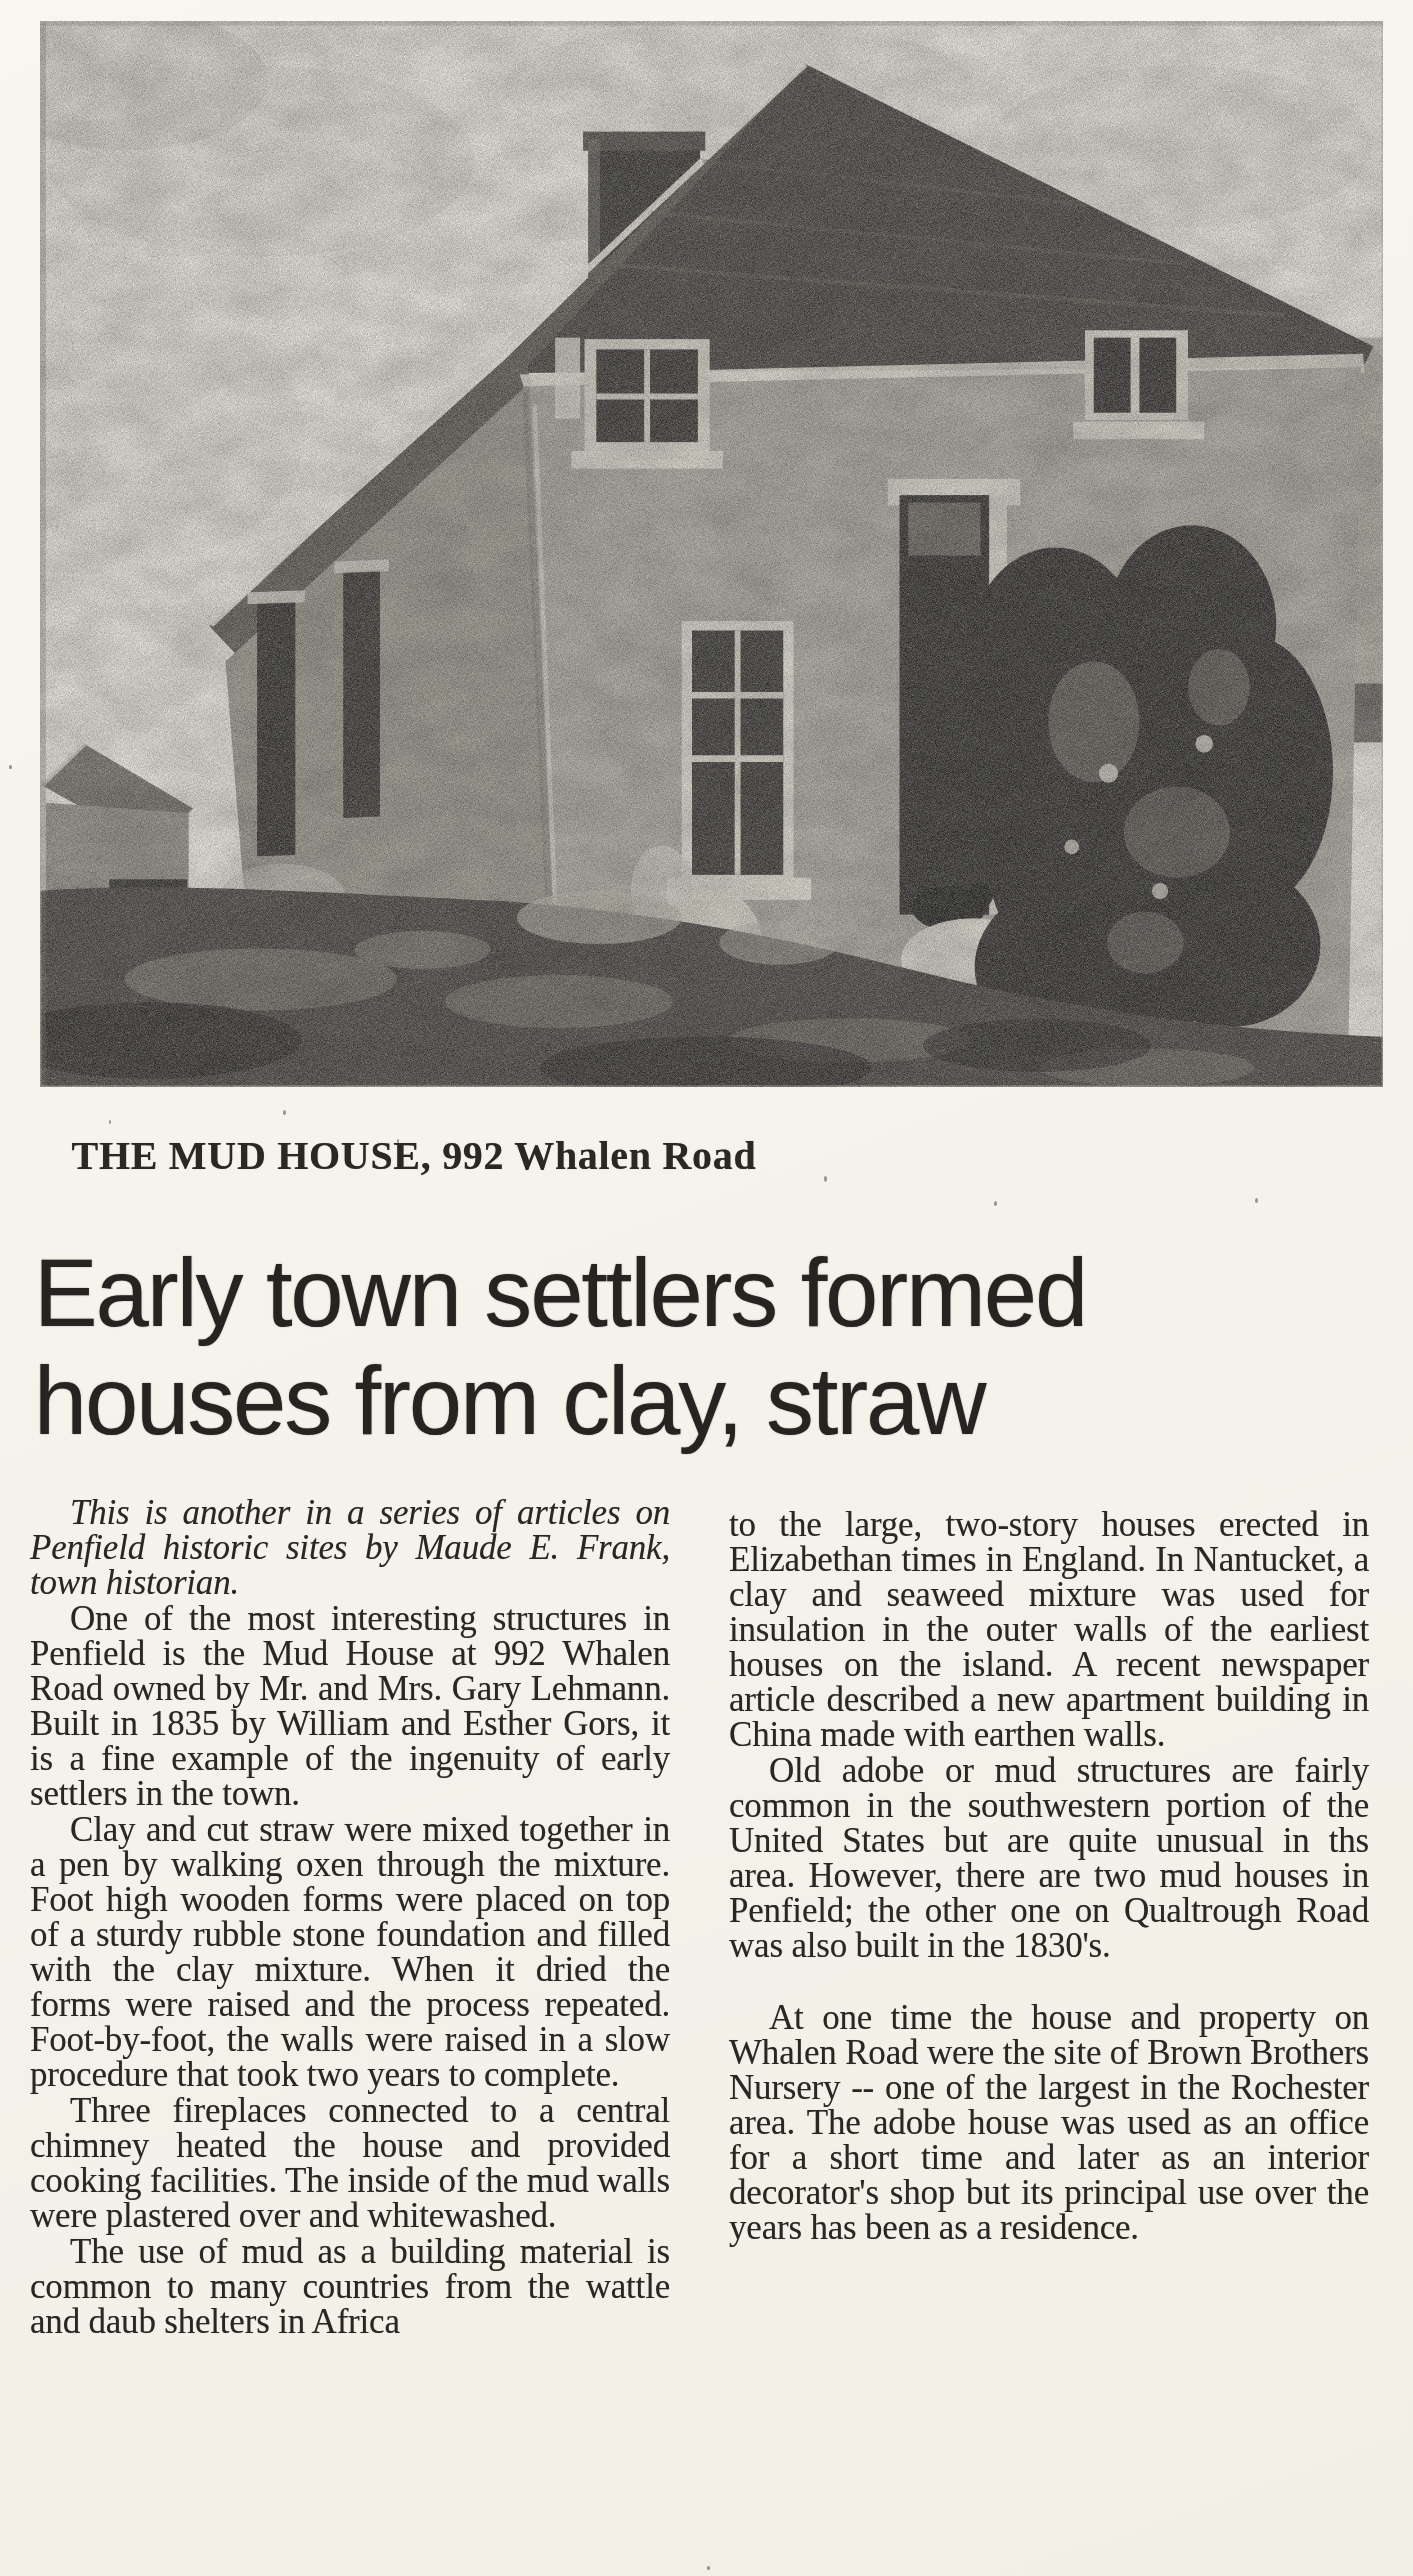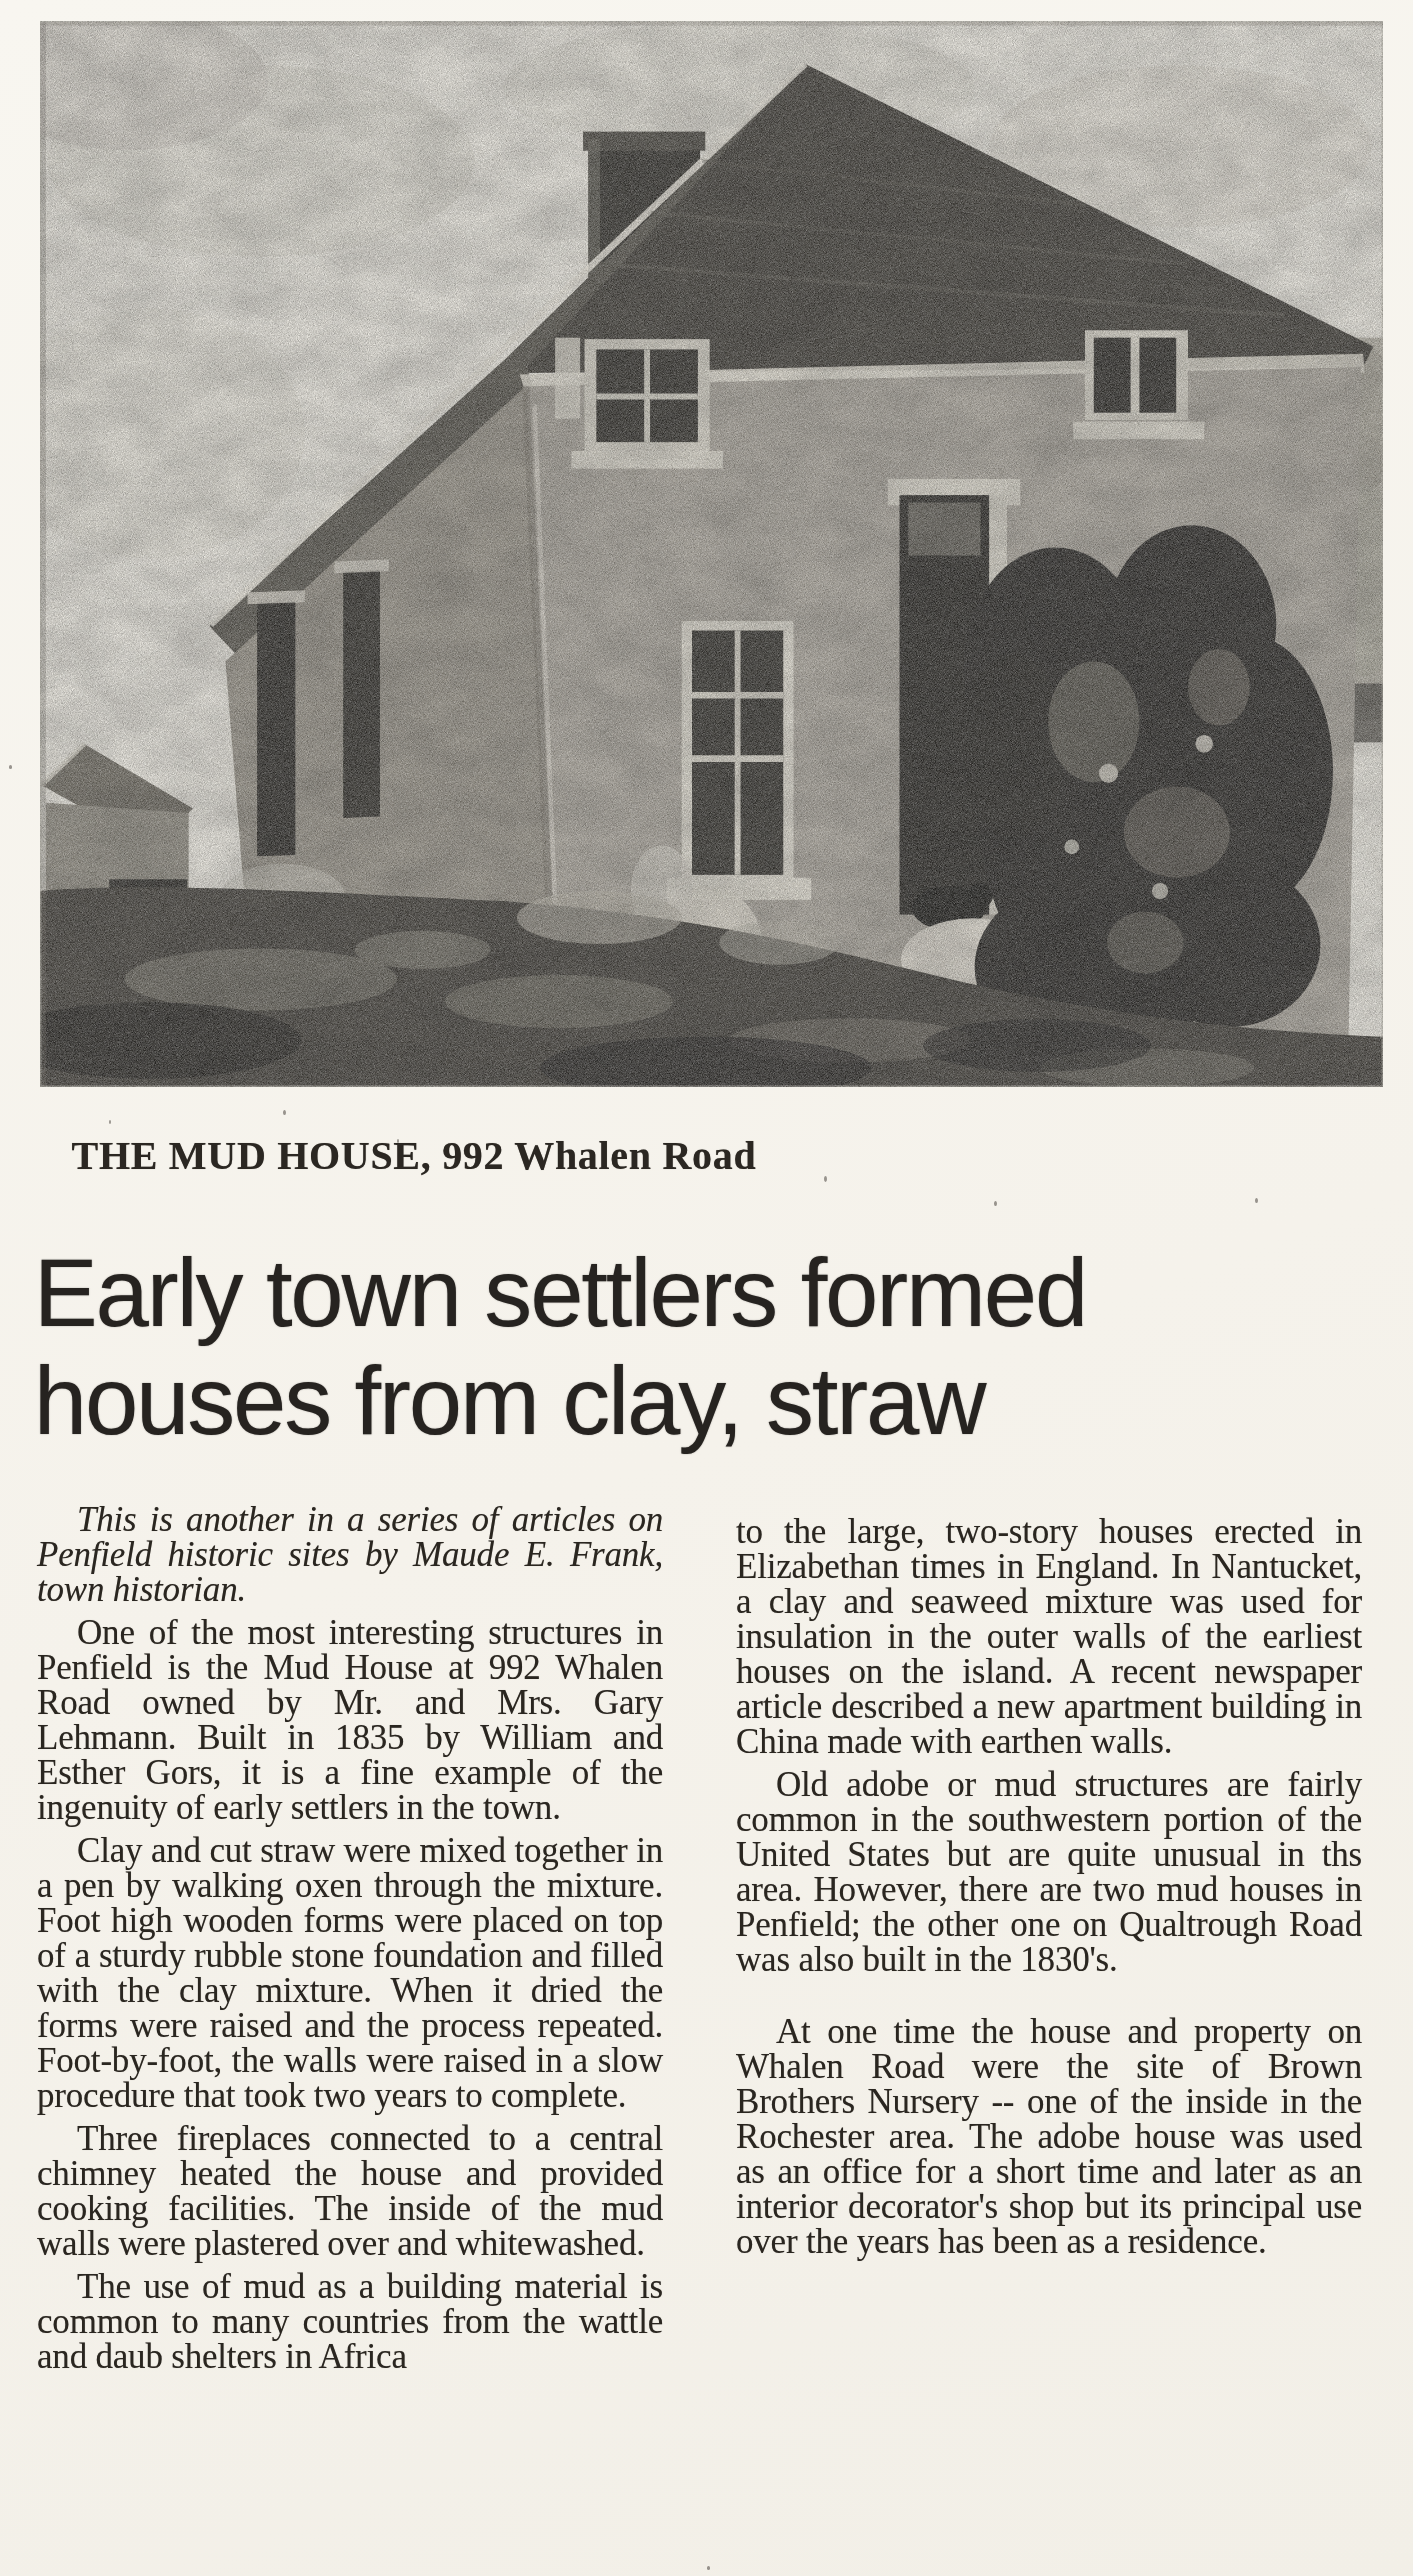--- a/index.html
+++ b/index.html
@@ -70,21 +70,21 @@
   .col {
     width: 642px;
     flex: 0 0 642px;
     color: #2a2620;
     font-size: 35px;
     line-height: 35px;
     letter-spacing: -0.2px;
     text-align: justify;
     text-shadow: 0 0 0.7px rgba(42,38,32,0.4);
   }
-  .col p { margin: 8px; }
+  .col p { margin: 1px; }
   .col p.indent { text-indent: 40px; }
   .col p.intro { font-style: italic; }
   .col p.gap { margin-top: 37px; }
   .col-right { padding-top: 11.8px; }
   
   .speck {
     position: absolute;
     background: #4a463f;
     border-radius: 50%;
     opacity: 0.55;
@@ -260,21 +260,21 @@
     <div class="col">
       <p class="intro indent">This is another in a series of articles on Penfield historic sites by Maude E. Frank, town historian.</p>
       <p class="indent">One of the most interesting structures in Penfield is the Mud House at 992 Whalen Road owned by Mr. and Mrs. Gary Lehmann. Built in 1835 by William and Esther Gors, it is a fine example of the ingenuity of early settlers in the town.</p>
       <p class="indent">Clay and cut straw were mixed together in a pen by walking oxen through the mixture. Foot high wooden forms were placed on top of a sturdy rubble stone foundation and filled with the clay mixture. When it dried the forms were raised and the process repeated. Foot-by-foot, the walls were raised in a slow procedure that took two years to complete.</p>
       <p class="indent">Three fireplaces connected to a central chimney heated the house and provided cooking facilities. The inside of the mud walls were plastered over and whitewashed.</p>
       <p class="indent">The use of mud as a building material is common to many countries from the wattle and daub shelters in Africa</p>
     </div>
     <div class="col col-right">
       <p>to the large, two-story houses erected in Elizabethan times in England. In Nantucket, a clay and seaweed mixture was used for insulation in the outer walls of the earliest houses on the island. A recent newspaper article described a new apartment building in China made with earthen walls.</p>
       <p class="indent">Old adobe or mud structures are fairly common in the southwestern portion of the United States but are quite unusual in ths area. However, there are two mud houses in Penfield; the other one on Qualtrough Road was also built in the 1830's.</p>
-      <p class="indent gap">At one time the house and property on Whalen Road were the site of Brown Brothers Nursery -- one of the inside in the Rochester area. The adobe house was used as an office for a short time and later as an interior decorator's shop but its principal use over the years has been as a residence.</p>
+      <p class="indent gap">At one time the house and property on Whalen Road were the site of Brown Brothers Nursery -- one of the largest in the Rochester area. The adobe house was used as an office for a short time and later as an interior decorator's shop but its principal use over the years has been as a residence.</p>
     </div>
   </div>
 
   <div class="speck" style="left:283px; top:1110px; width:2.9px; height:5.2px;"></div>
   <div class="speck" style="left:397px; top:1139px; width:2.2px; height:4.4px;"></div>
   <div class="speck" style="left:824px; top:1176px; width:2.9px; height:5.9px;"></div>
   <div class="speck" style="left:994px; top:1201px; width:2.9px; height:5.2px;"></div>
   <div class="speck" style="left:1255px; top:1198px; width:2.9px; height:5.2px;"></div>
   <div class="speck" style="left:109px; top:1120px; width:2.2px; height:4.4px;"></div>
   <div class="speck" style="left:8.8px; top:765px; width:3.7px; height:3.7px;"></div>

